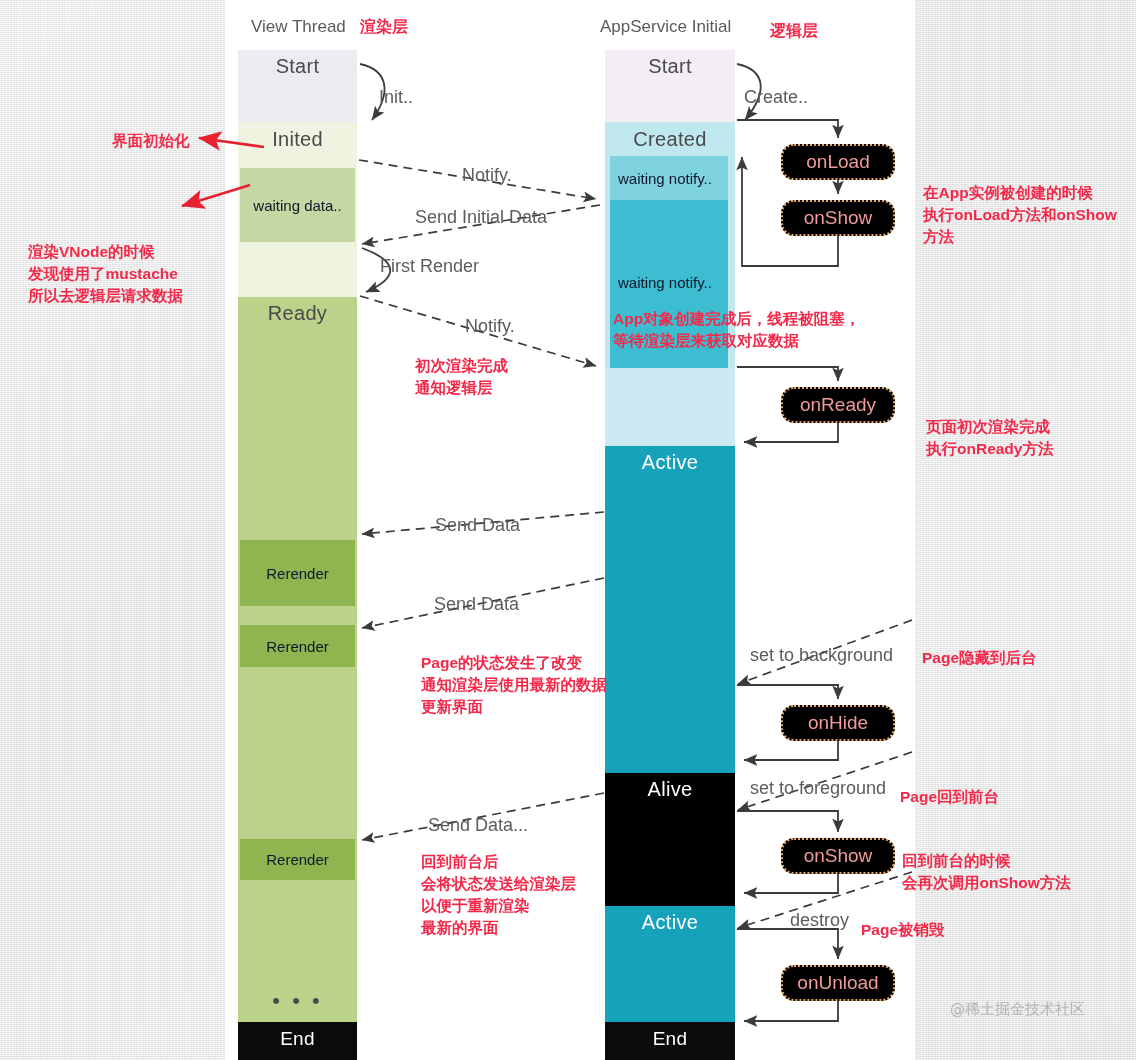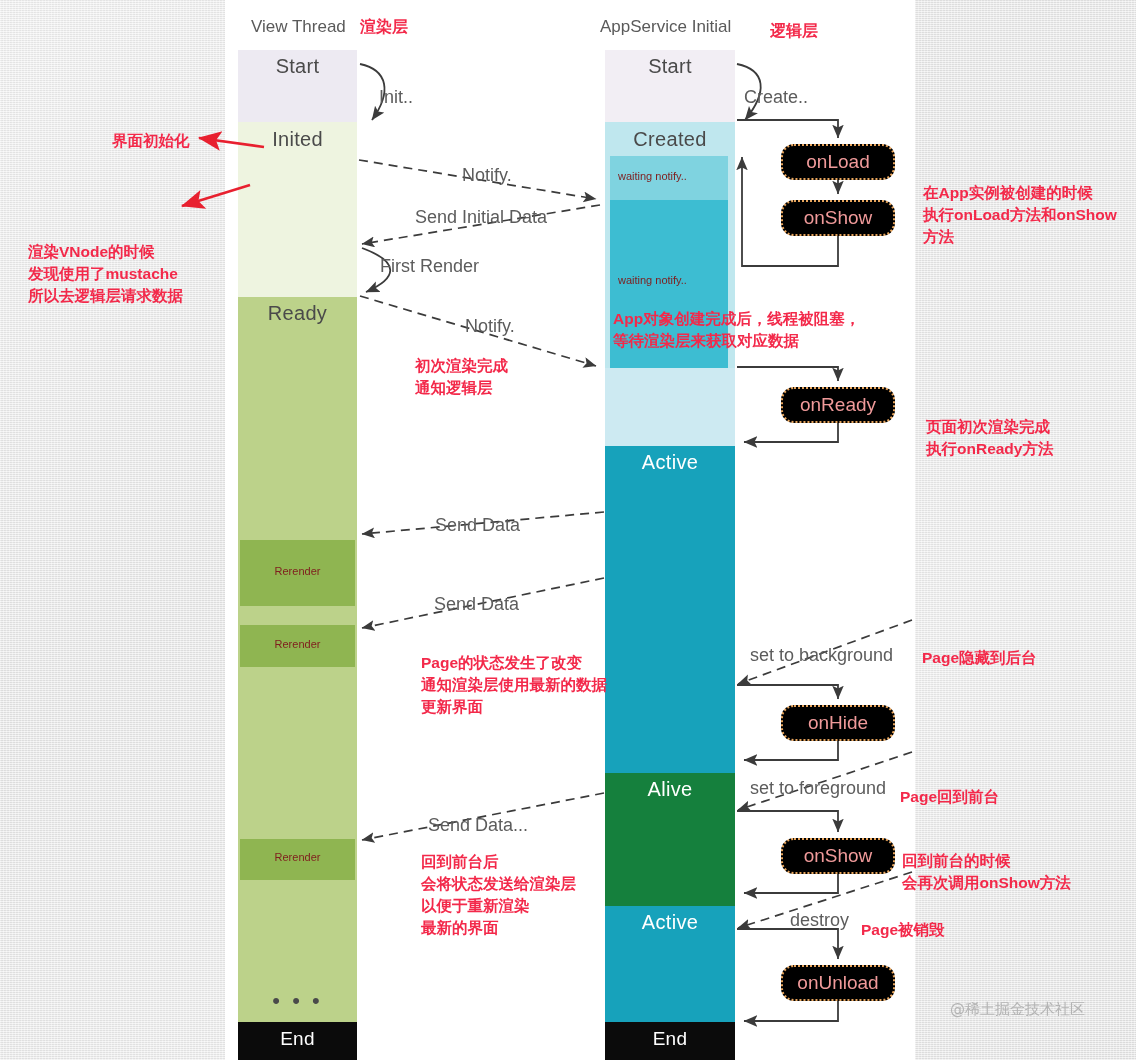--- a/index.html
+++ b/index.html
@@ -29,21 +29,21 @@
   .col{position:absolute;}
   .seg{position:absolute;left:0;width:100%;box-sizing:border-box;}
   .seg-label{
     position:absolute;left:0;right:0;top:5px;text-align:center;
     font-size:20px;color:#4a4a4a;letter-spacing:.3px;
   }
   .seg-label.white{color:#ffffff;}
   .inner{position:absolute;box-sizing:border-box;}
   .inner-label{
     position:absolute;left:0;right:0;text-align:center;
-    font-size:11px;color:#7f1d1d;
+    font-size:15px;color:#0f172a;
   }
   .dots{position:absolute;left:0;right:0;text-align:center;font-size:22px;color:#4a4a4a;letter-spacing:3px;line-height:1;}
 
   
   .pill{
     position:absolute;box-sizing:border-box;
     border:2px dotted #e8a55c;border-radius:13px;background:#000000;
     color:#f09a9a;font-size:19px;display:flex;align-items:center;justify-content:center;
   }
 
@@ -78,20 +78,23 @@
 <div class="col" style="left:238px;top:50px;width:119px;height:1010px;">
 
   <div class="seg" style="top:0px;height:72px;background:#edeaf2;">
     <div class="seg-label">Start</div>
   </div>
 
   <div class="seg" style="top:72px;height:175px;background:#eef4e0;">
     <div class="seg-label" style="top:6px;">Inited</div>
   </div>
 
+  <div class="inner" style="left:2px;top:118px;width:115px;height:74px;background:#c5d8a4;">
+    <div class="inner-label" style="top:29px;">waiting data..</div>
+  </div>
 
   <div class="seg" style="top:247px;height:725px;background:#bcd28a;">
     <div class="seg-label" style="top:5px;">Ready</div>
   </div>
 
   <div class="inner" style="left:2px;top:490px;width:115px;height:66px;background:#8fb551;">
     <div class="inner-label" style="top:25px;">Rerender</div>
   </div>
 
   <div class="inner" style="left:2px;top:575px;width:115px;height:42px;background:#8fb551;">
@@ -126,21 +129,21 @@
   <div class="inner" style="left:5px;top:150px;width:118px;height:168px;background:#3dbdd2;">
     <div class="inner-label" style="top:74px;left:8px;right:auto;text-align:left;">waiting notify..</div>
   </div>
 
   <div class="seg" style="top:318px;height:78px;background:#cdeaf2;"></div>
 
   <div class="seg" style="top:396px;height:327px;background:#17a2bb;">
     <div class="seg-label white" style="top:5px;">Active</div>
   </div>
 
-  <div class="seg" style="top:723px;height:133px;background:#15803d;">
+  <div class="seg" style="top:723px;height:133px;background:#000000;">
     <div class="seg-label white" style="top:5px;">Alive</div>
   </div>
 
   <div class="seg" style="top:856px;height:116px;background:#17a2bb;">
     <div class="seg-label white" style="top:5px;">Active</div>
   </div>
 
   <div class="seg" style="top:972px;height:38px;background:#0b0b0b;">
     <div class="seg-label white" style="top:6px;font-size:19px;">End</div>
   </div>

